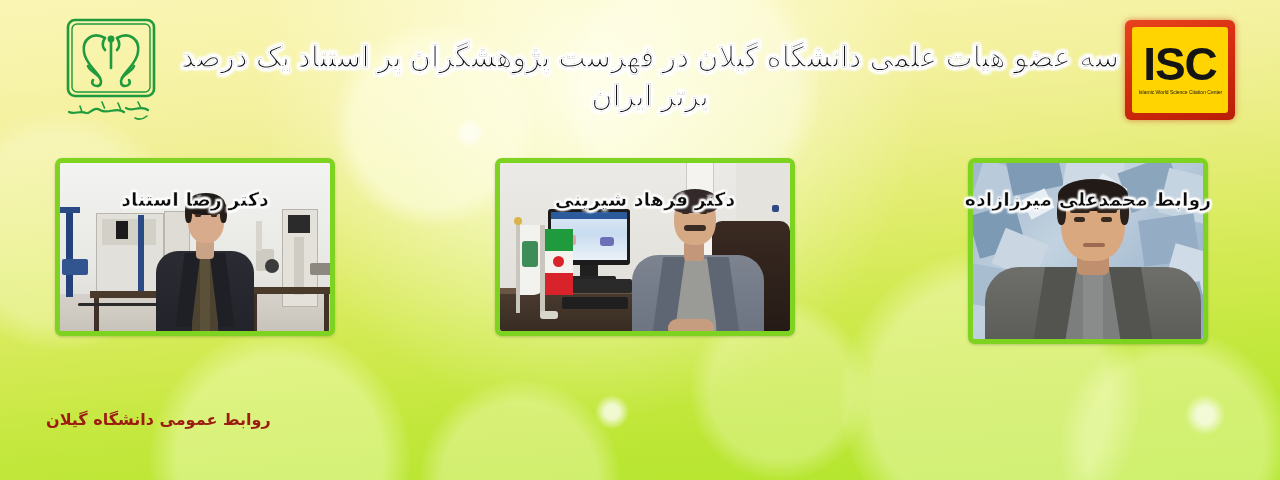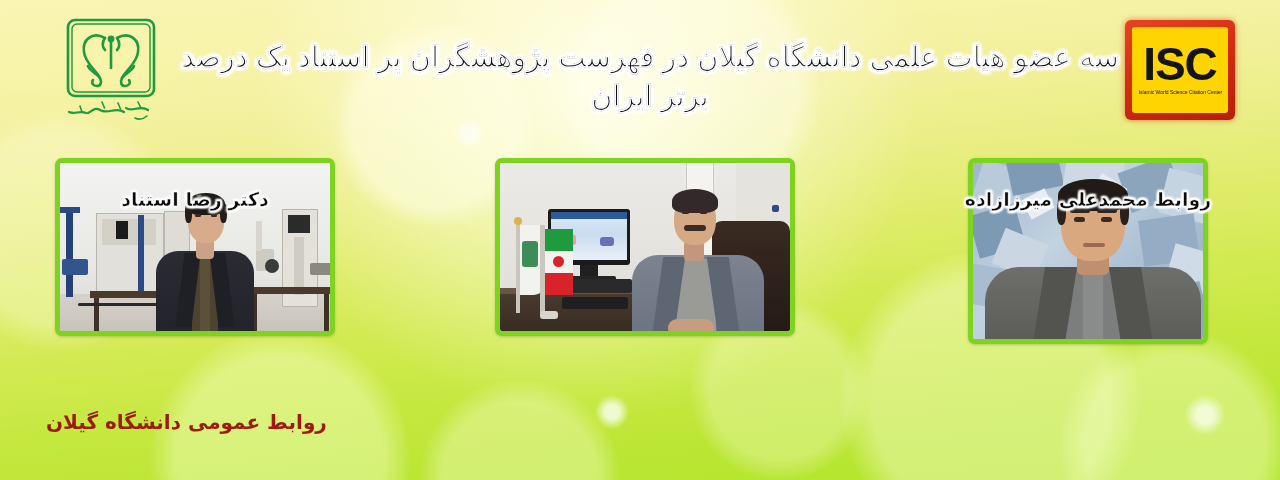--- a/index.html
+++ b/index.html
@@ -158,21 +158,21 @@
   }
 
   
   .footer-credit {
     position: absolute;
     left: 46px;
     top: 410px;
     direction: rtl;
     font-family: "DejaVu Sans", "Liberation Sans", sans-serif;
     font-weight: 700;
-    font-size: 20px;
+    font-size: 16px;
     color: #9c1c12;
     white-space: nowrap;
   }
 
   
   .sc { position: absolute; }
 </style>
 </head>
 <body>
 
@@ -393,17 +393,18 @@
           <div class="sc" style="left:128px;top:54px;width:11px;height:5px;background:#3a2a20;border-radius:3px;"></div>
 
           <div class="sc" style="left:110px;top:80px;width:22px;height:4px;background:#9c6a52;border-radius:3px;"></div>
         </div>
       </div>
     </div>
 
   </div>
 
   <div class="person-name" style="left:35px;width:320px;">دکتر رضا استناد</div>
+  <div class="person-name" style="left:485px;width:320px;">دکتر فرهاد شیرینی</div>
   <div class="person-name" style="left:928px;width:320px;">روابط محمدعلی میرزازاده</div>
 
   <div class="footer-credit">روابط عمومی دانشگاه گیلان</div>
 
 </div>
 
 </body></html>

